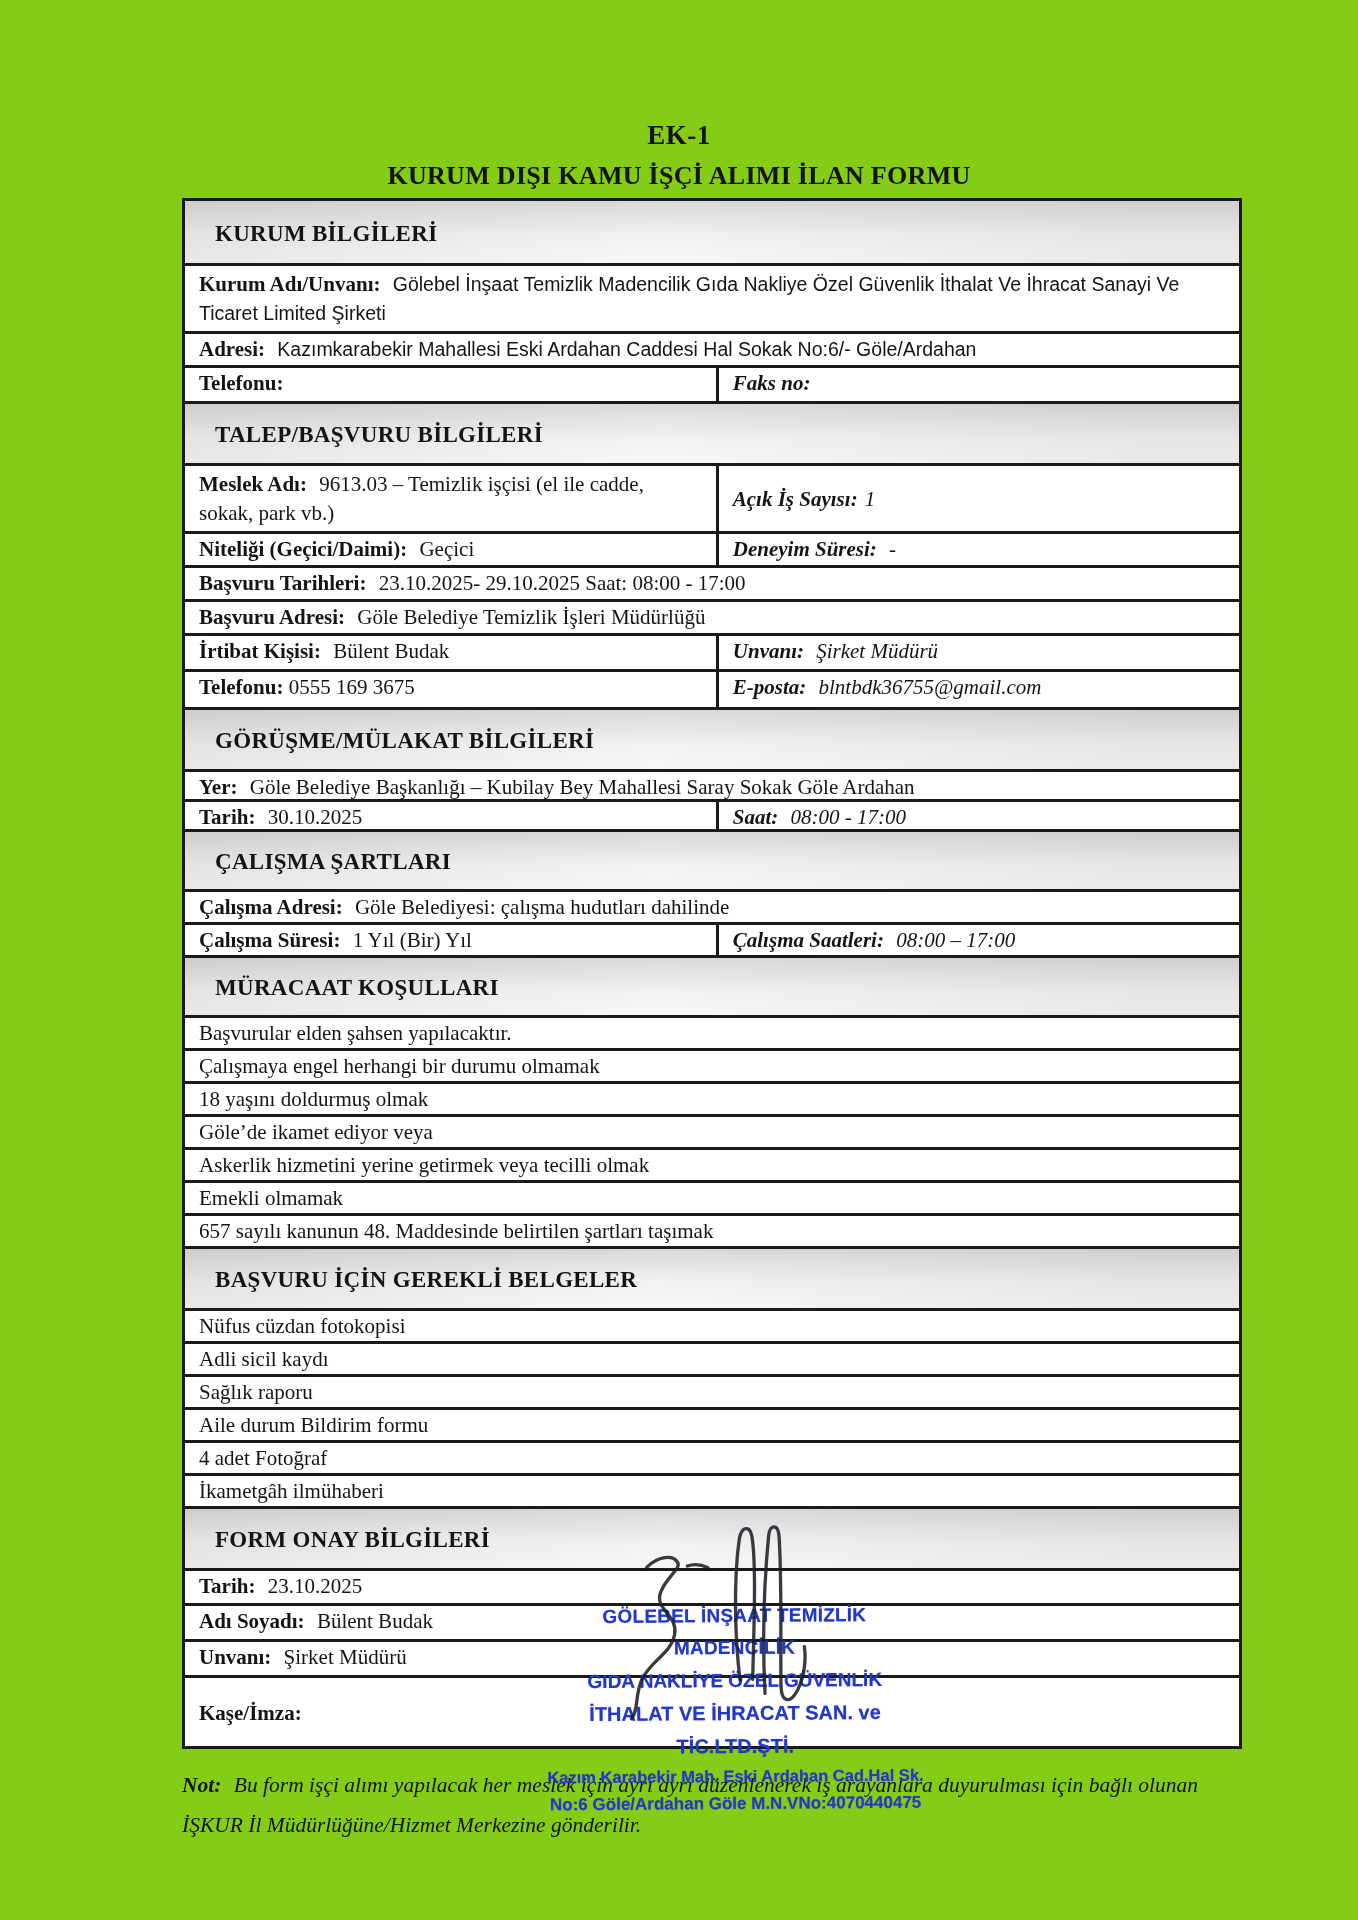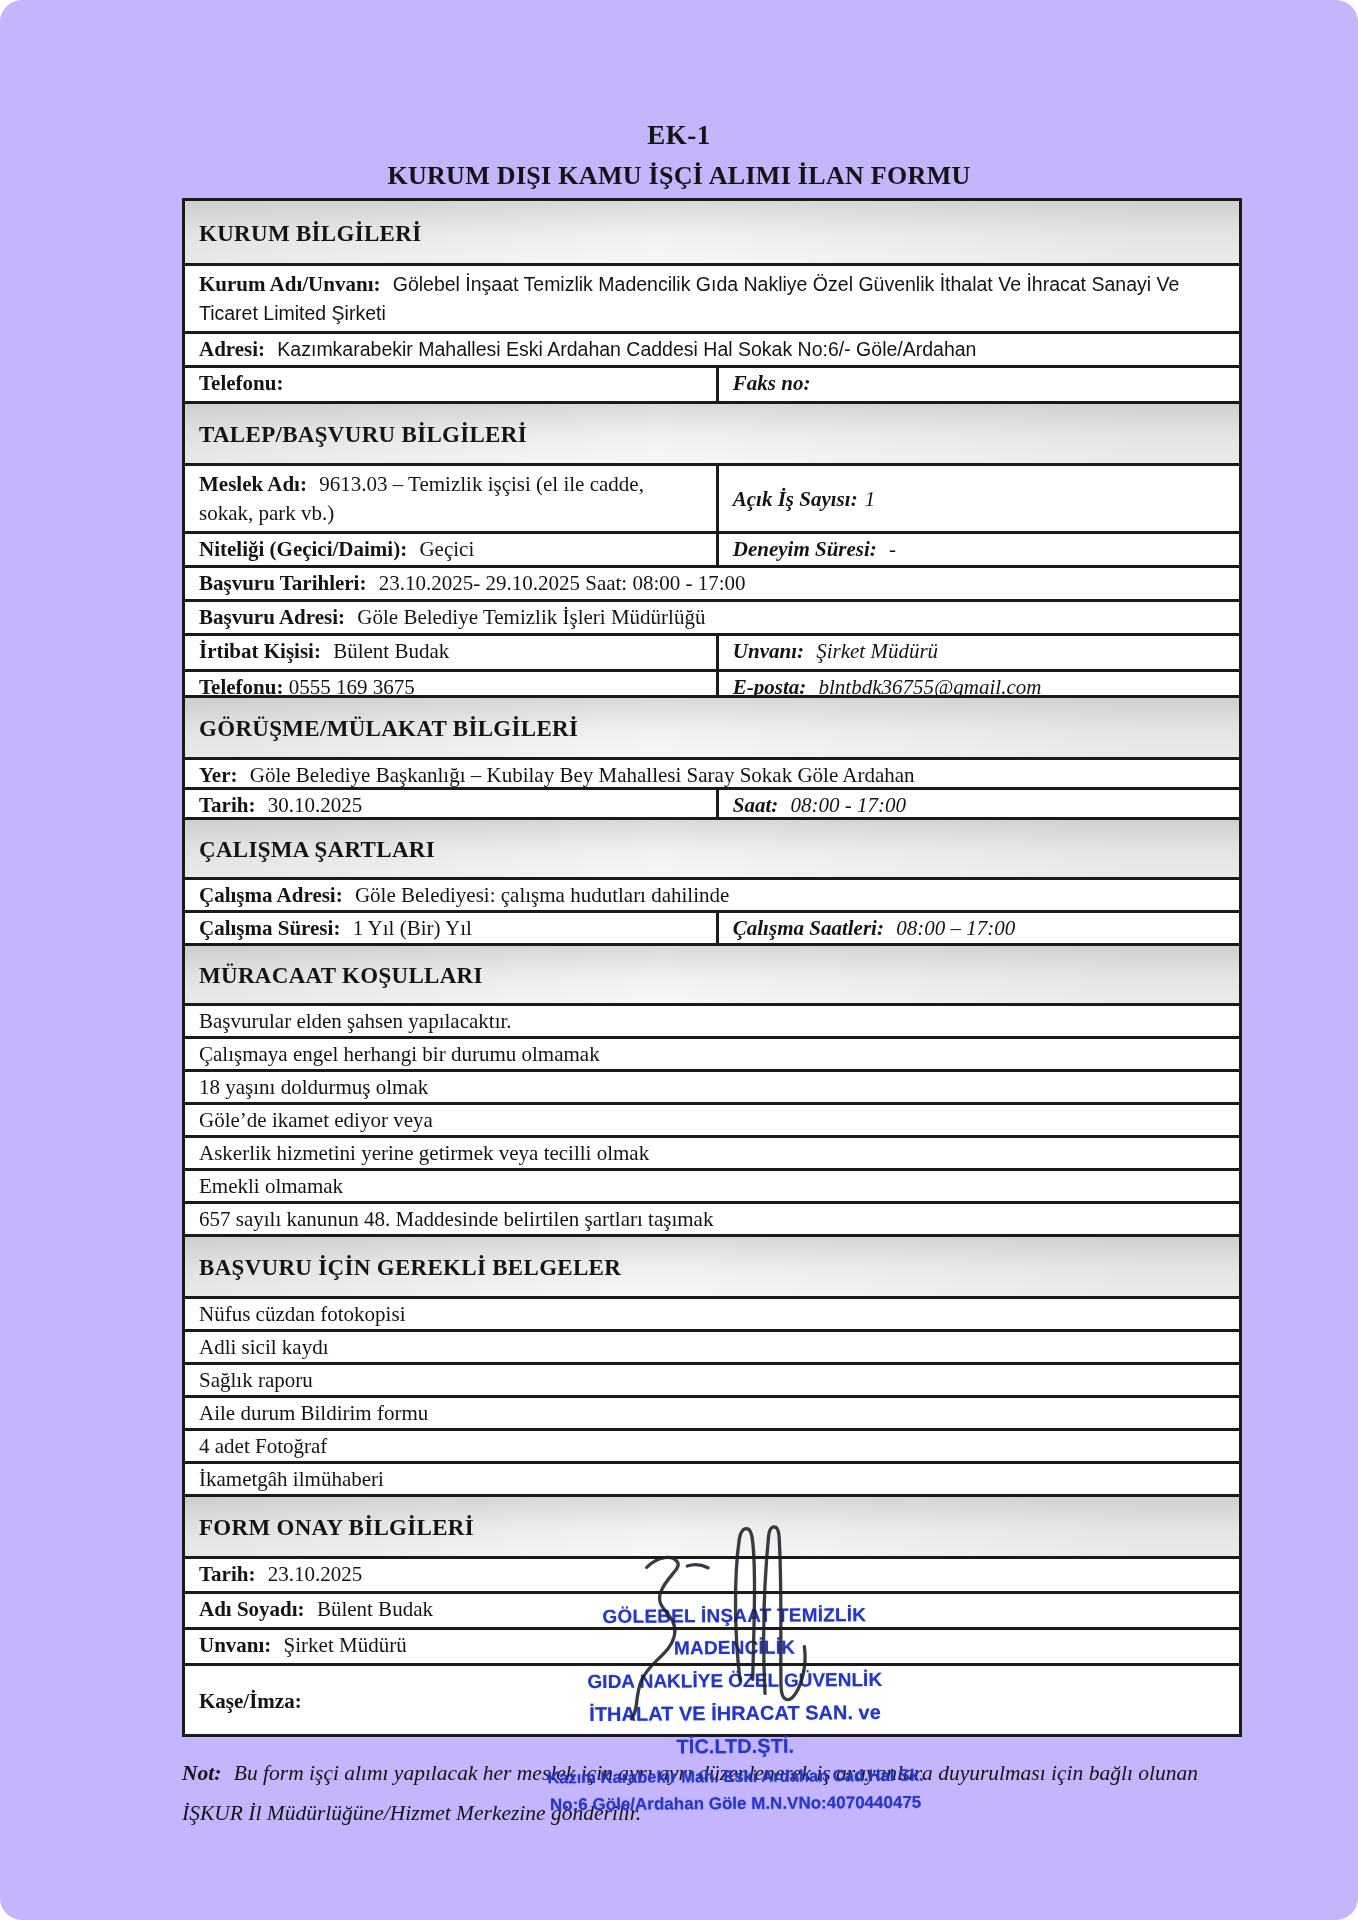--- a/index.html
+++ b/index.html
@@ -5,25 +5,24 @@
   :root{
     --ink:#141414;
     --line:#1a1a1a;
     --stamp-blue:#2438c8;
     --sign-ink:#1d2026;
   }
   html,body{margin:0;padding:0;background:#ffffff;}
   .page{
     position:relative;
     width:1358px;height:1920px;
-    background:#c4b5fd;
+    background:#84cc16;
     font-family:"Liberation Serif",serif;
     color:var(--ink);
     overflow:hidden;
-    border-radius:22px;
   }
   
   .titles{padding-top:120px;text-align:center;}
   .ek{font-size:27px;font-weight:bold;line-height:30px;letter-spacing:.5px;}
   .form-title{font-size:26px;font-weight:bold;line-height:28px;margin-top:12px;letter-spacing:.3px;}
   
   .doc-table{
     margin:8px 0 0 182px;
     width:1060px;
     border:3px solid var(--line);
@@ -34,38 +33,38 @@
     box-sizing:border-box;
     border-top:3px solid var(--line);
     padding:2px 0 0 14px;
     font-size:21px;
     line-height:27px;
     overflow:hidden;
   }
   .row:first-child{border-top:none;}
   .band{
     display:flex;align-items:center;
-    padding-left:14px;
+    padding-left:30px;
     font-size:23px;font-weight:bold;letter-spacing:.3px;
     background:
       linear-gradient(100deg, rgba(120,120,120,.12) 0%, rgba(255,255,255,0) 45%, rgba(120,120,120,.10) 90%),
       linear-gradient(180deg,#d9d9d9 0%,#f1f1f1 55%,#f7f7f6 100%);
   }
   .split{display:flex;padding:0;gap:8px;}
   .cell{box-sizing:border-box;padding:2px 6px 0 14px;}
   .cell.left{width:49.6%;}
   .cell.right{flex:1;border-left:3px solid var(--line);font-style:italic;}
   .lbl{font-weight:bold;}
   .val{margin-left:7px;}
   .val.tight{margin-left:0;}
   .sans{font-family:"Liberation Sans",sans-serif;font-size:19.5px;}
   .vcenter{display:flex;align-items:center;}
   
   .h62{height:62px}.h68{height:68px}.h60{height:60px}
-  .h38{height:26px}.h36{height:36px}.h35{height:35px}
+  .h38{height:38px}.h36{height:36px}.h35{height:35px}
   .h34{height:34px}.h33{height:33px}.h30{height:30px}.h71{height:71px}
   .twoline{line-height:29px;padding-top:4px;}
   
   .note{
     margin:16px 0 0 182px;width:1062px;
     font-style:italic;font-size:21.5px;line-height:40px;
   }
   .note .lbl{font-style:italic;}
   
   .stamp{

